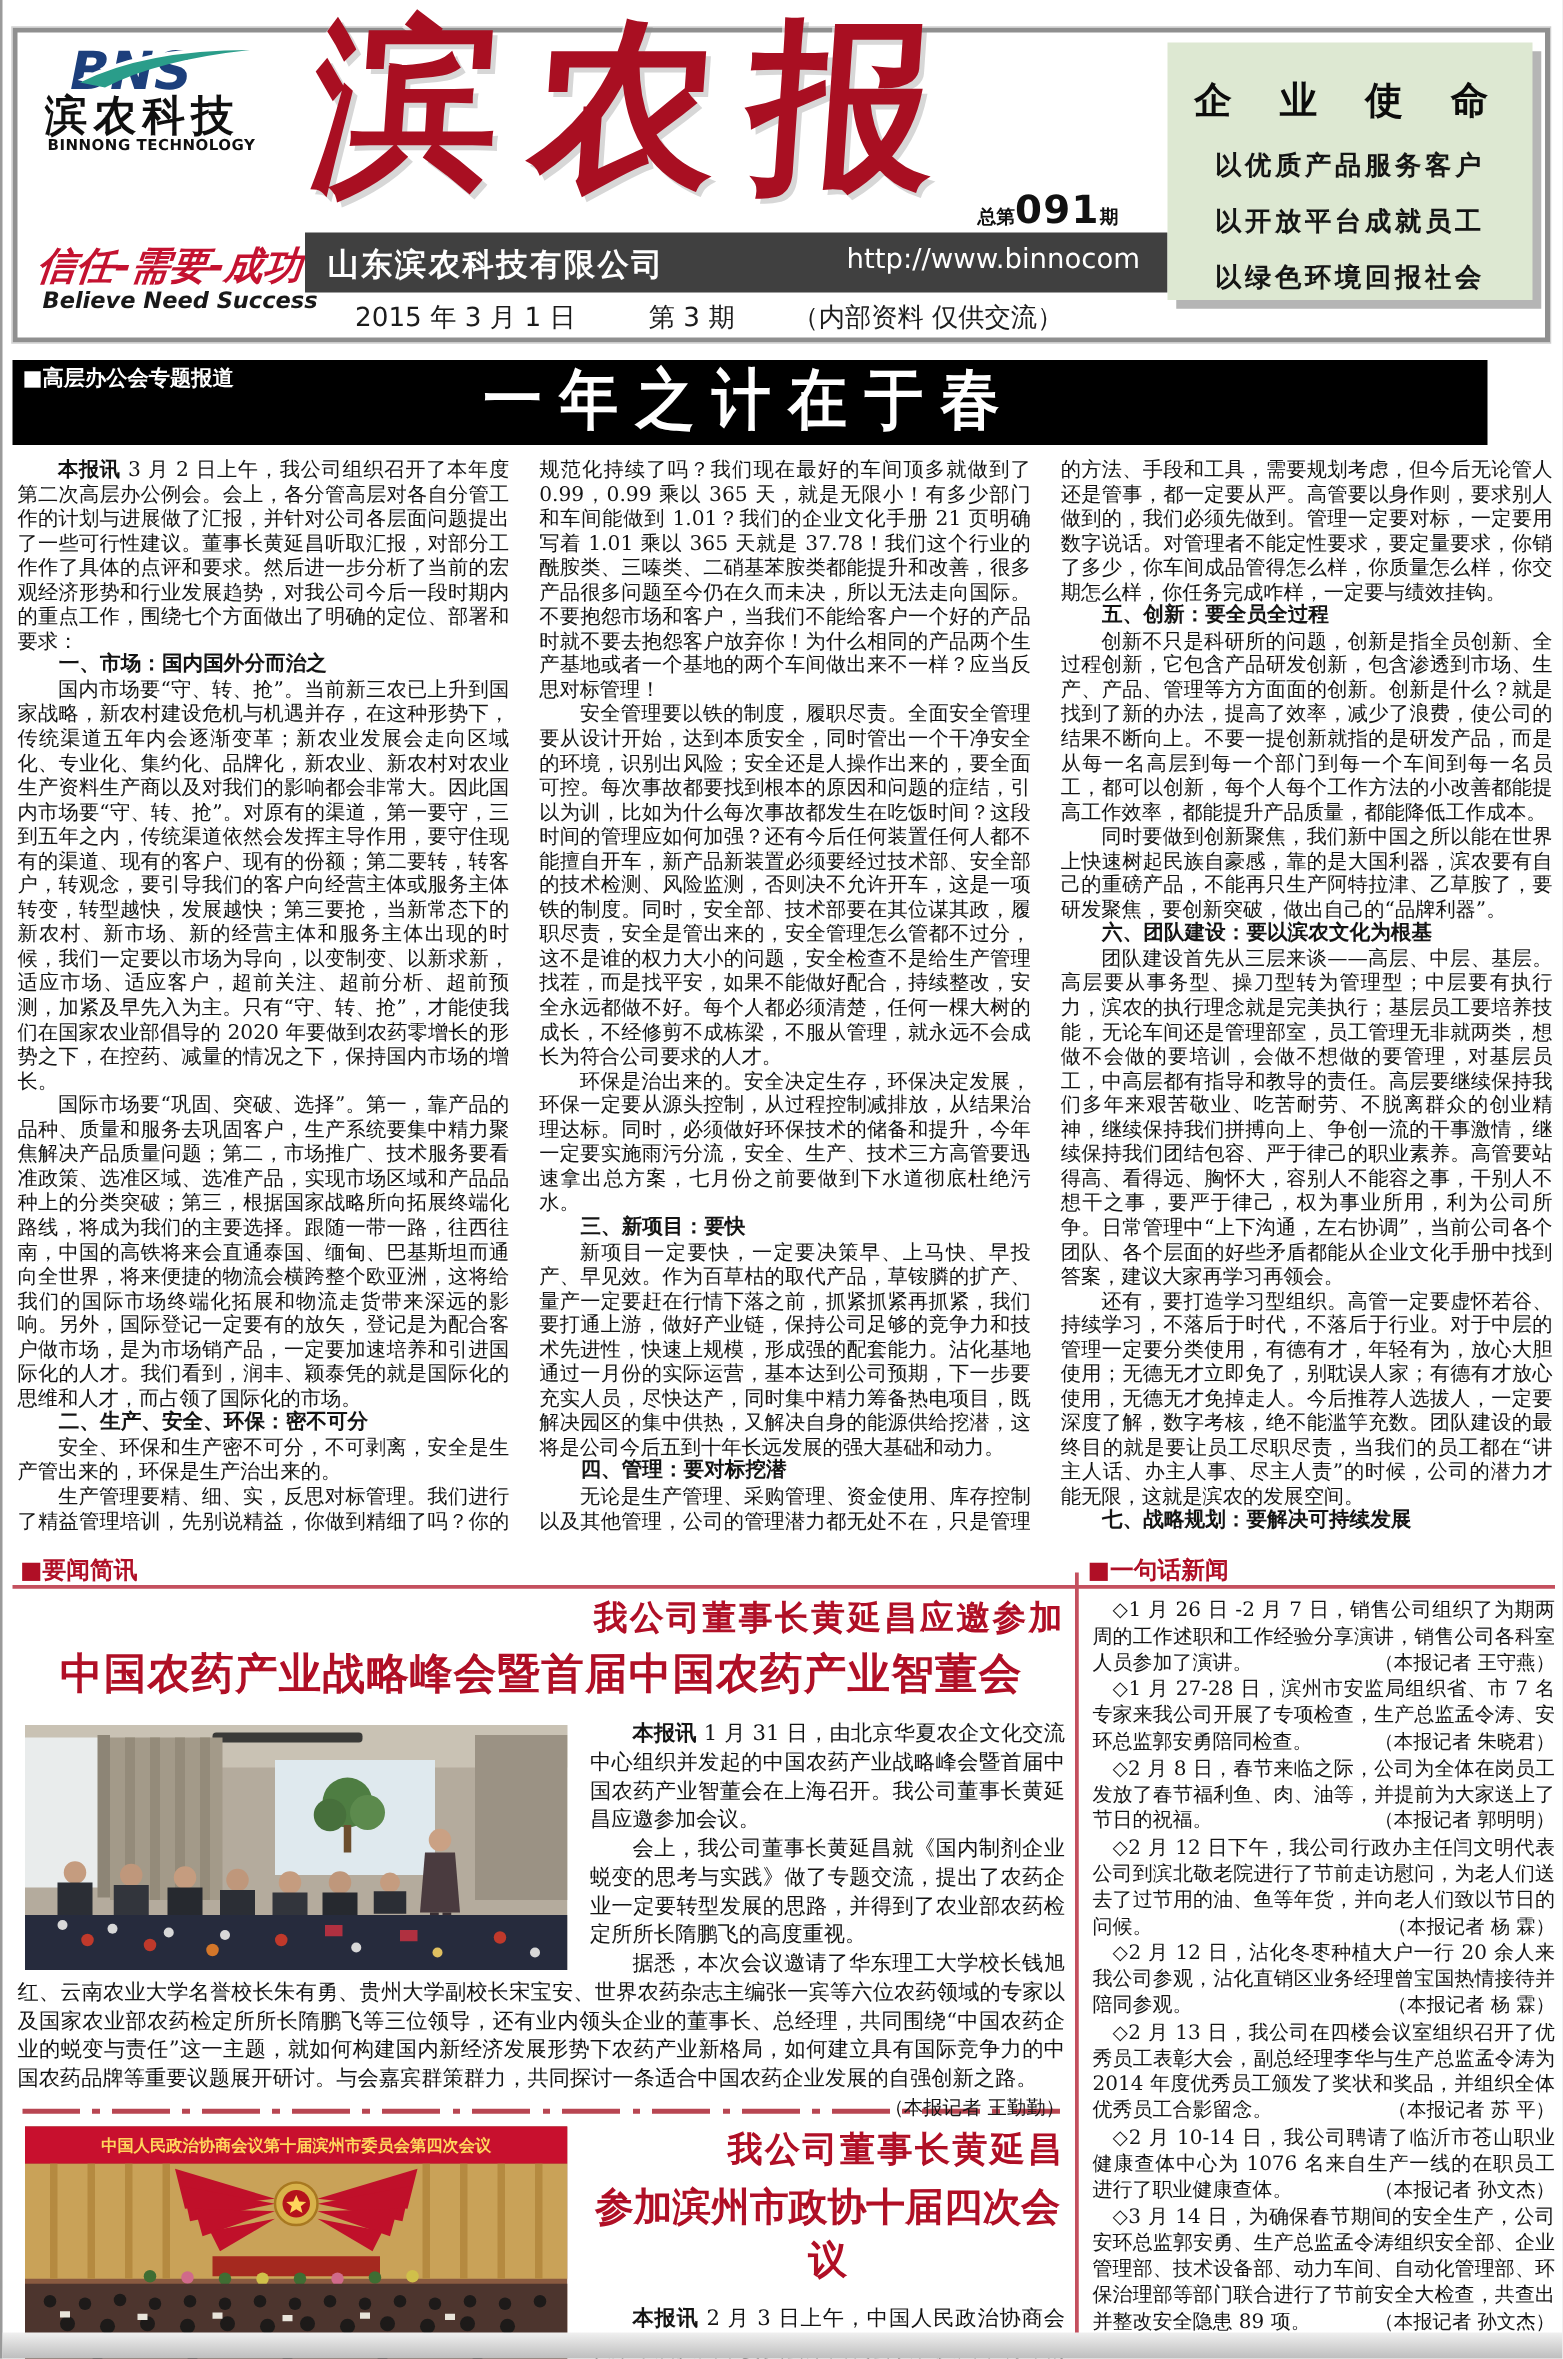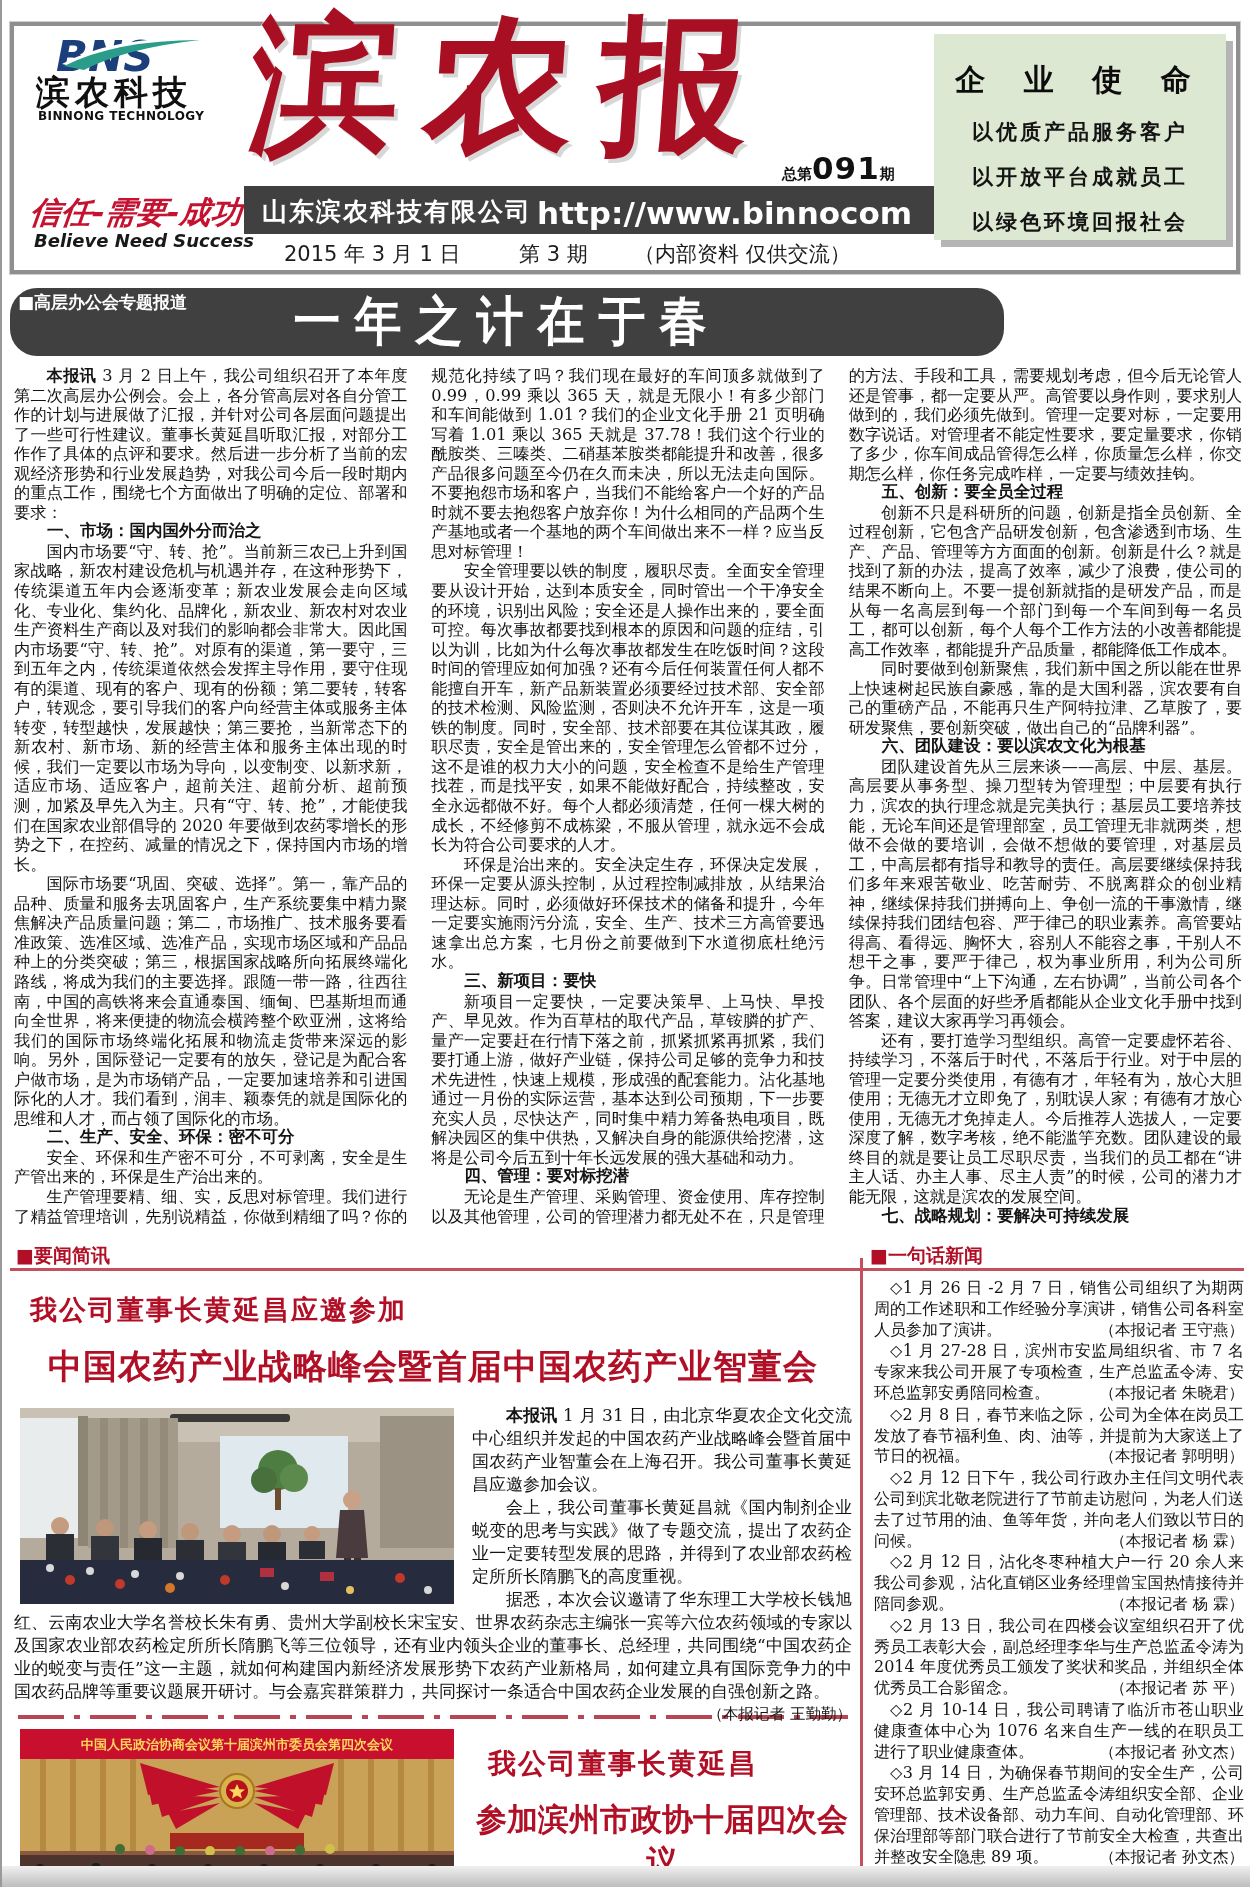--- a/index.html
+++ b/index.html
@@ -20,54 +20,54 @@
            font-weight:bold;font-style:italic;font-size:18px;color:#191919;}
   .paper-title{position:absolute;left:238px;top:-30px;font-size:148px;font-weight:bold;color:#a90f22;
            letter-spacing:26px;line-height:1.2;transform:skewX(-4deg);
            text-shadow:4px 4px 0 rgba(140,140,140,.35), -2px 2px 0 rgba(255,255,255,.6);}
   .issue-no{position:absolute;left:768px;top:124px;color:#111;font-family:"DejaVu Sans","Liberation Sans",sans-serif;}
   .issue-no .sm{font-size:15px;font-weight:bold;text-align:center;}
   .issue-no .big{font-size:31px;font-weight:bold;letter-spacing:1px;}
   .red-bar{position:absolute;left:230px;top:160px;width:690px;height:48px;background:#404040;}
   .red-bar .co{position:absolute;left:18px;top:9px;color:#fff;font-size:25px;font-weight:bold;
            font-family:"DejaVu Sans","Liberation Sans",sans-serif;letter-spacing:2px;}
-  .red-bar .url{position:absolute;right:22px;top:9px;color:#fff;font-size:31px;font-weight:bold;
+  .red-bar .url{position:absolute;right:22px;top:9px;color:#fff;font-size:22px;font-weight:normal;
            font-family:"DejaVu Sans","Liberation Sans",sans-serif;text-decoration:none;text-align:center;}
   .date-row{position:absolute;left:230px;top:214px;width:690px;height:30px;
            font-family:"DejaVu Sans","Liberation Sans",sans-serif;font-size:21px;color:#1c1c1c;}
   .date-row .d1{position:absolute;left:40px;}
   .date-row .d2{position:absolute;left:275px;}
   .date-row .d3{position:absolute;left:390px;}
   .mission-box{position:absolute;left:920px;top:8px;width:292px;height:206px;background:#dde8d2;
            box-shadow:7px 7px 0 #b5b5b5;text-align:center;}
   .mission-box .mt{margin-top:26px;font-size:30px;font-weight:bold;letter-spacing:14px;color:#0c0c0c;
            font-family:"DejaVu Sans","Liberation Sans",sans-serif;}
   .mission-box .ml{margin-top:17px;font-size:21px;font-weight:bold;letter-spacing:3px;color:#141414;}
   
-  .banner{position:absolute;left:8px;top:288px;width:994px;height:68px;background:#404040;border-radius:27px;}
+  .banner{position:absolute;left:8px;top:288px;width:1180px;height:68px;background:#000000;}
   .banner .blabel{position:absolute;left:8px;top:3px;color:#fff;font-size:17px;font-weight:bold;
            font-family:"DejaVu Sans","Liberation Sans",sans-serif;}
   .banner h1{margin:0;text-align:center;color:#fff;font-size:47px;letter-spacing:14px;line-height:66px;
            font-weight:bold;transform:scaleY(1.12);}
   
   .article-body{position:absolute;left:12px;top:366px;width:1228px;height:878px;
            column-count:3;column-gap:24px;column-fill:auto;text-align:justify;
            font-size:16.2px;line-height:19.55px;}
   .article-body p{margin:0;text-indent:2em;}
   .article-body h3{margin:0;font-size:16.5px;font-weight:bold;text-indent:2em;
            font-family:Liberation Mono, monospace;}
   .lead{font-weight:bold;}
   
   .sec-label{position:absolute;top:1243px;color:#b00f26;font-weight:bold;font-size:19px;
            font-family:"DejaVu Sans","Liberation Sans",sans-serif;}
   .rule-h{position:absolute;left:8px;top:1268px;width:1234px;height:3px;background:#c4505e;}
   .rule-v{position:absolute;left:858px;top:1258px;width:3px;height:612px;background:#c4505e;}
   
   .briefs{position:absolute;left:12px;top:1276px;width:838px;}
-  .a1-h1,.a2-h1{text-align:left;color:#b00f26;font-weight:bold;font-size:27px;margin:16px;letter-spacing:2px;}
+  .a1-h1,.a2-h1{text-align:right;color:#b00f26;font-weight:bold;font-size:27px;margin:0;letter-spacing:2px;}
   .a1-h2{text-align:center;color:#b00f26;font-weight:bold;font-size:34px;margin:4px 0 0 0;letter-spacing:1px;}
   .a1-body{margin-top:14px;font-size:17px;line-height:23px;text-align:justify;}
   .a1-body p{margin:0;text-indent:2em;}
   .photo1{float:left;width:434px;height:196px;margin:4px 18px 6px 6px;}
   .byline{float:right;font-size:15.5px;padding-left:10px;}
   .divider{height:4px;margin:12px 4px 10px 4px;
      background:repeating-linear-gradient(90deg,#b84652 0 46px,transparent 46px 56px,#b84652 56px 62px,transparent 62px 72px);}
   .a2{display:flex;gap:18px;margin-top:8px;}
   .a2 .photo2{width:434px;height:192px;flex:0 0 auto;margin-left:6px;}
   .a2-right{flex:1;}

